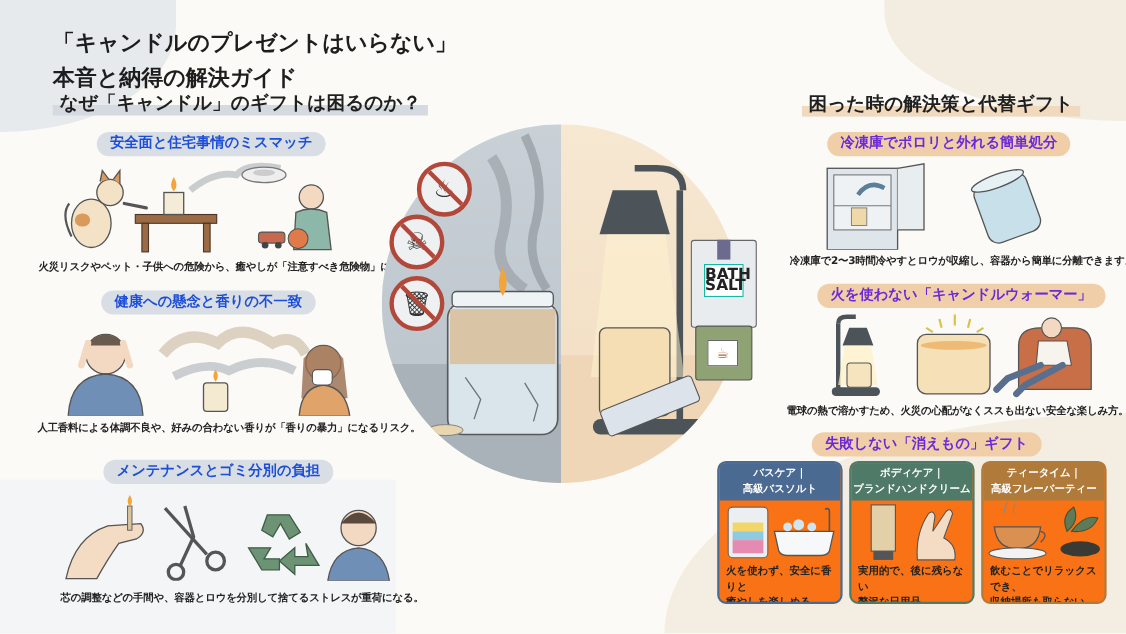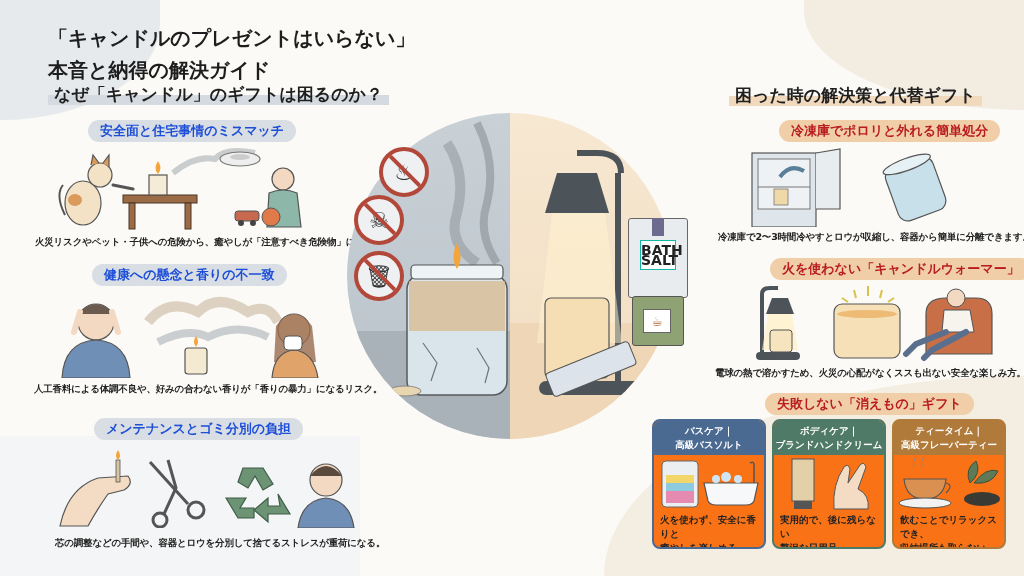--- a/index.html
+++ b/index.html
@@ -34,21 +34,21 @@
     position: absolute; font-weight: bold; font-size: 17px; color: #1f1f1f;
     padding: 0 6px; line-height: 22px;
   }
   .section-head.left { left: 48px; top: 83px; background: linear-gradient(transparent 55%, #d4dadf 55%); }
   .section-head.right { left: 729px; top: 84px; background: linear-gradient(transparent 55%, #f0d9bd 55%); }
   .pill {
     position: absolute; font-weight: bold; font-size: 13px; line-height: 22px;
     padding: 0 12px; border-radius: 12px; white-space: nowrap;
   }
   .pill.gray { background: #d8dee3; color: #1d4ed8; }
-  .pill.tan { background: #f0cfa8; color: #b91c1c; margin-left: 27px; }
+  .pill.tan { background: #f0cfa8; color: #6d28d9; }
   .caption {
     position: absolute; font-size: 9.5px; font-weight: bold; color: #222;
     white-space: nowrap; letter-spacing: -0.2px;
   }
   .illus { position: absolute; }
   .circle {
     position: absolute; left: 347px; top: 113px; width: 326px; height: 326px;
     border-radius: 50%; overflow: hidden;
   }
   .circle .half-l { position: absolute; left: 0; top: 0; width: 50%; height: 100%; background: linear-gradient(180deg, #c9d1d7, #b9c2c9); }

